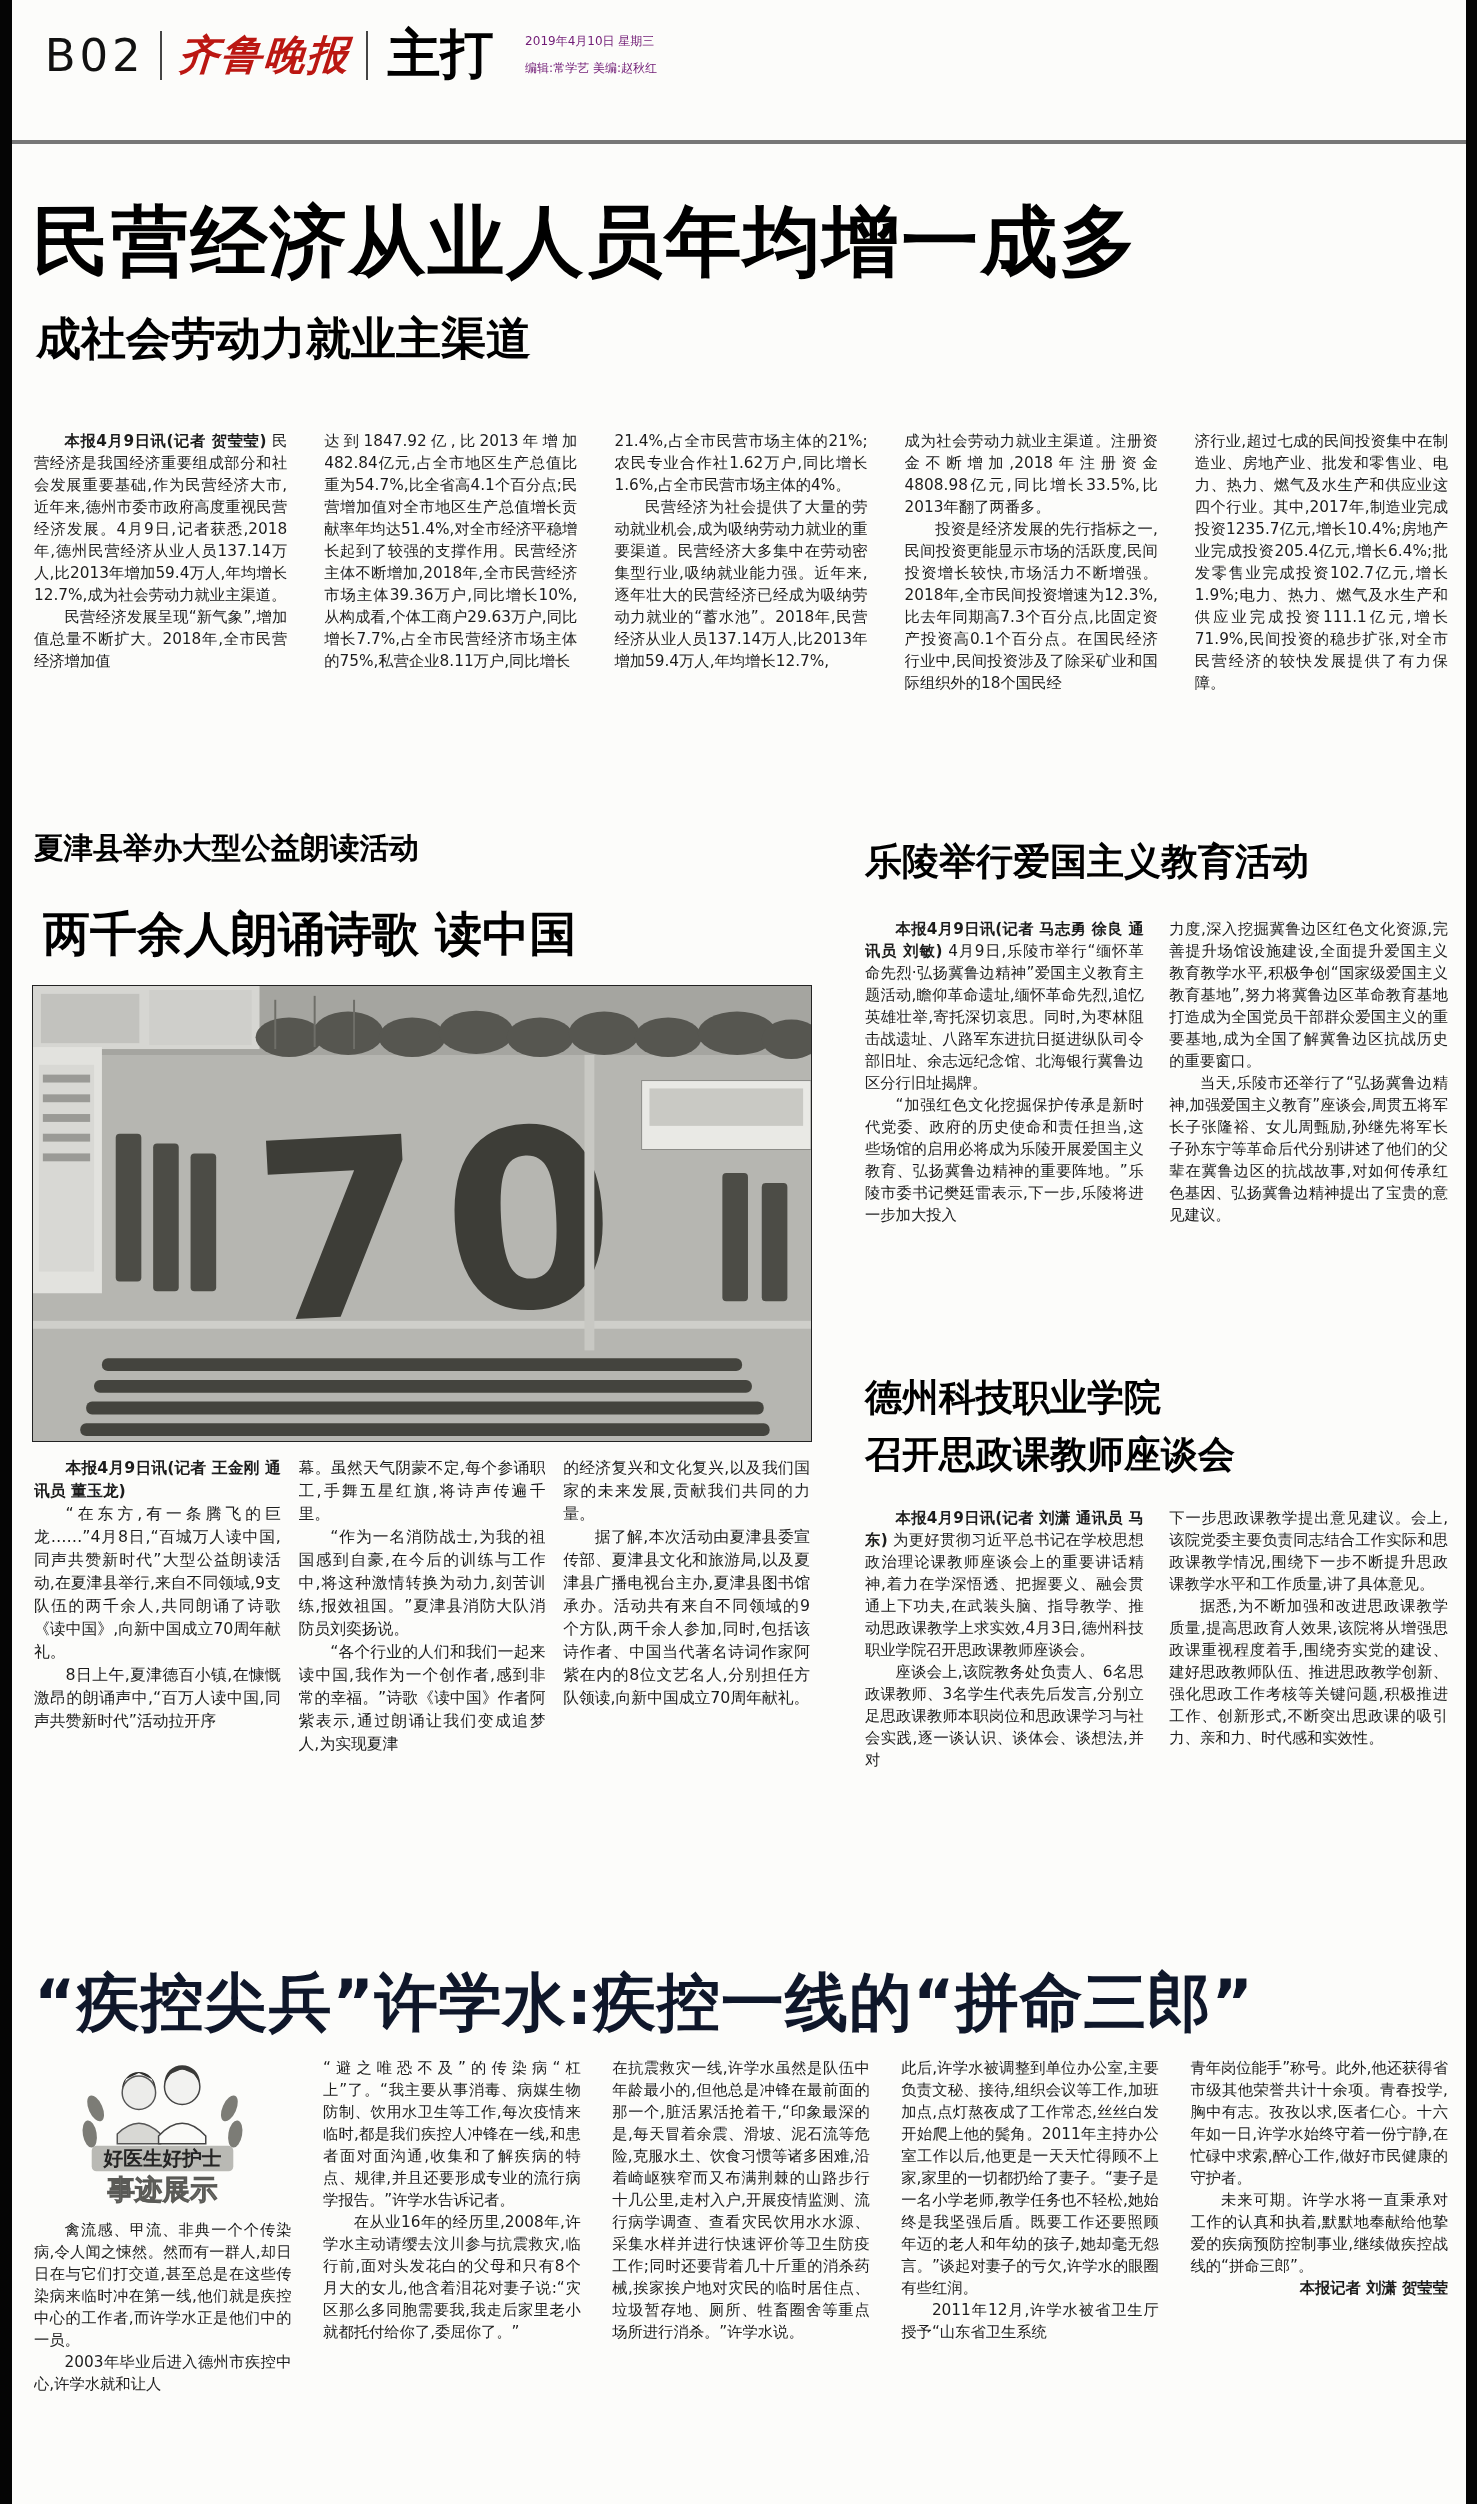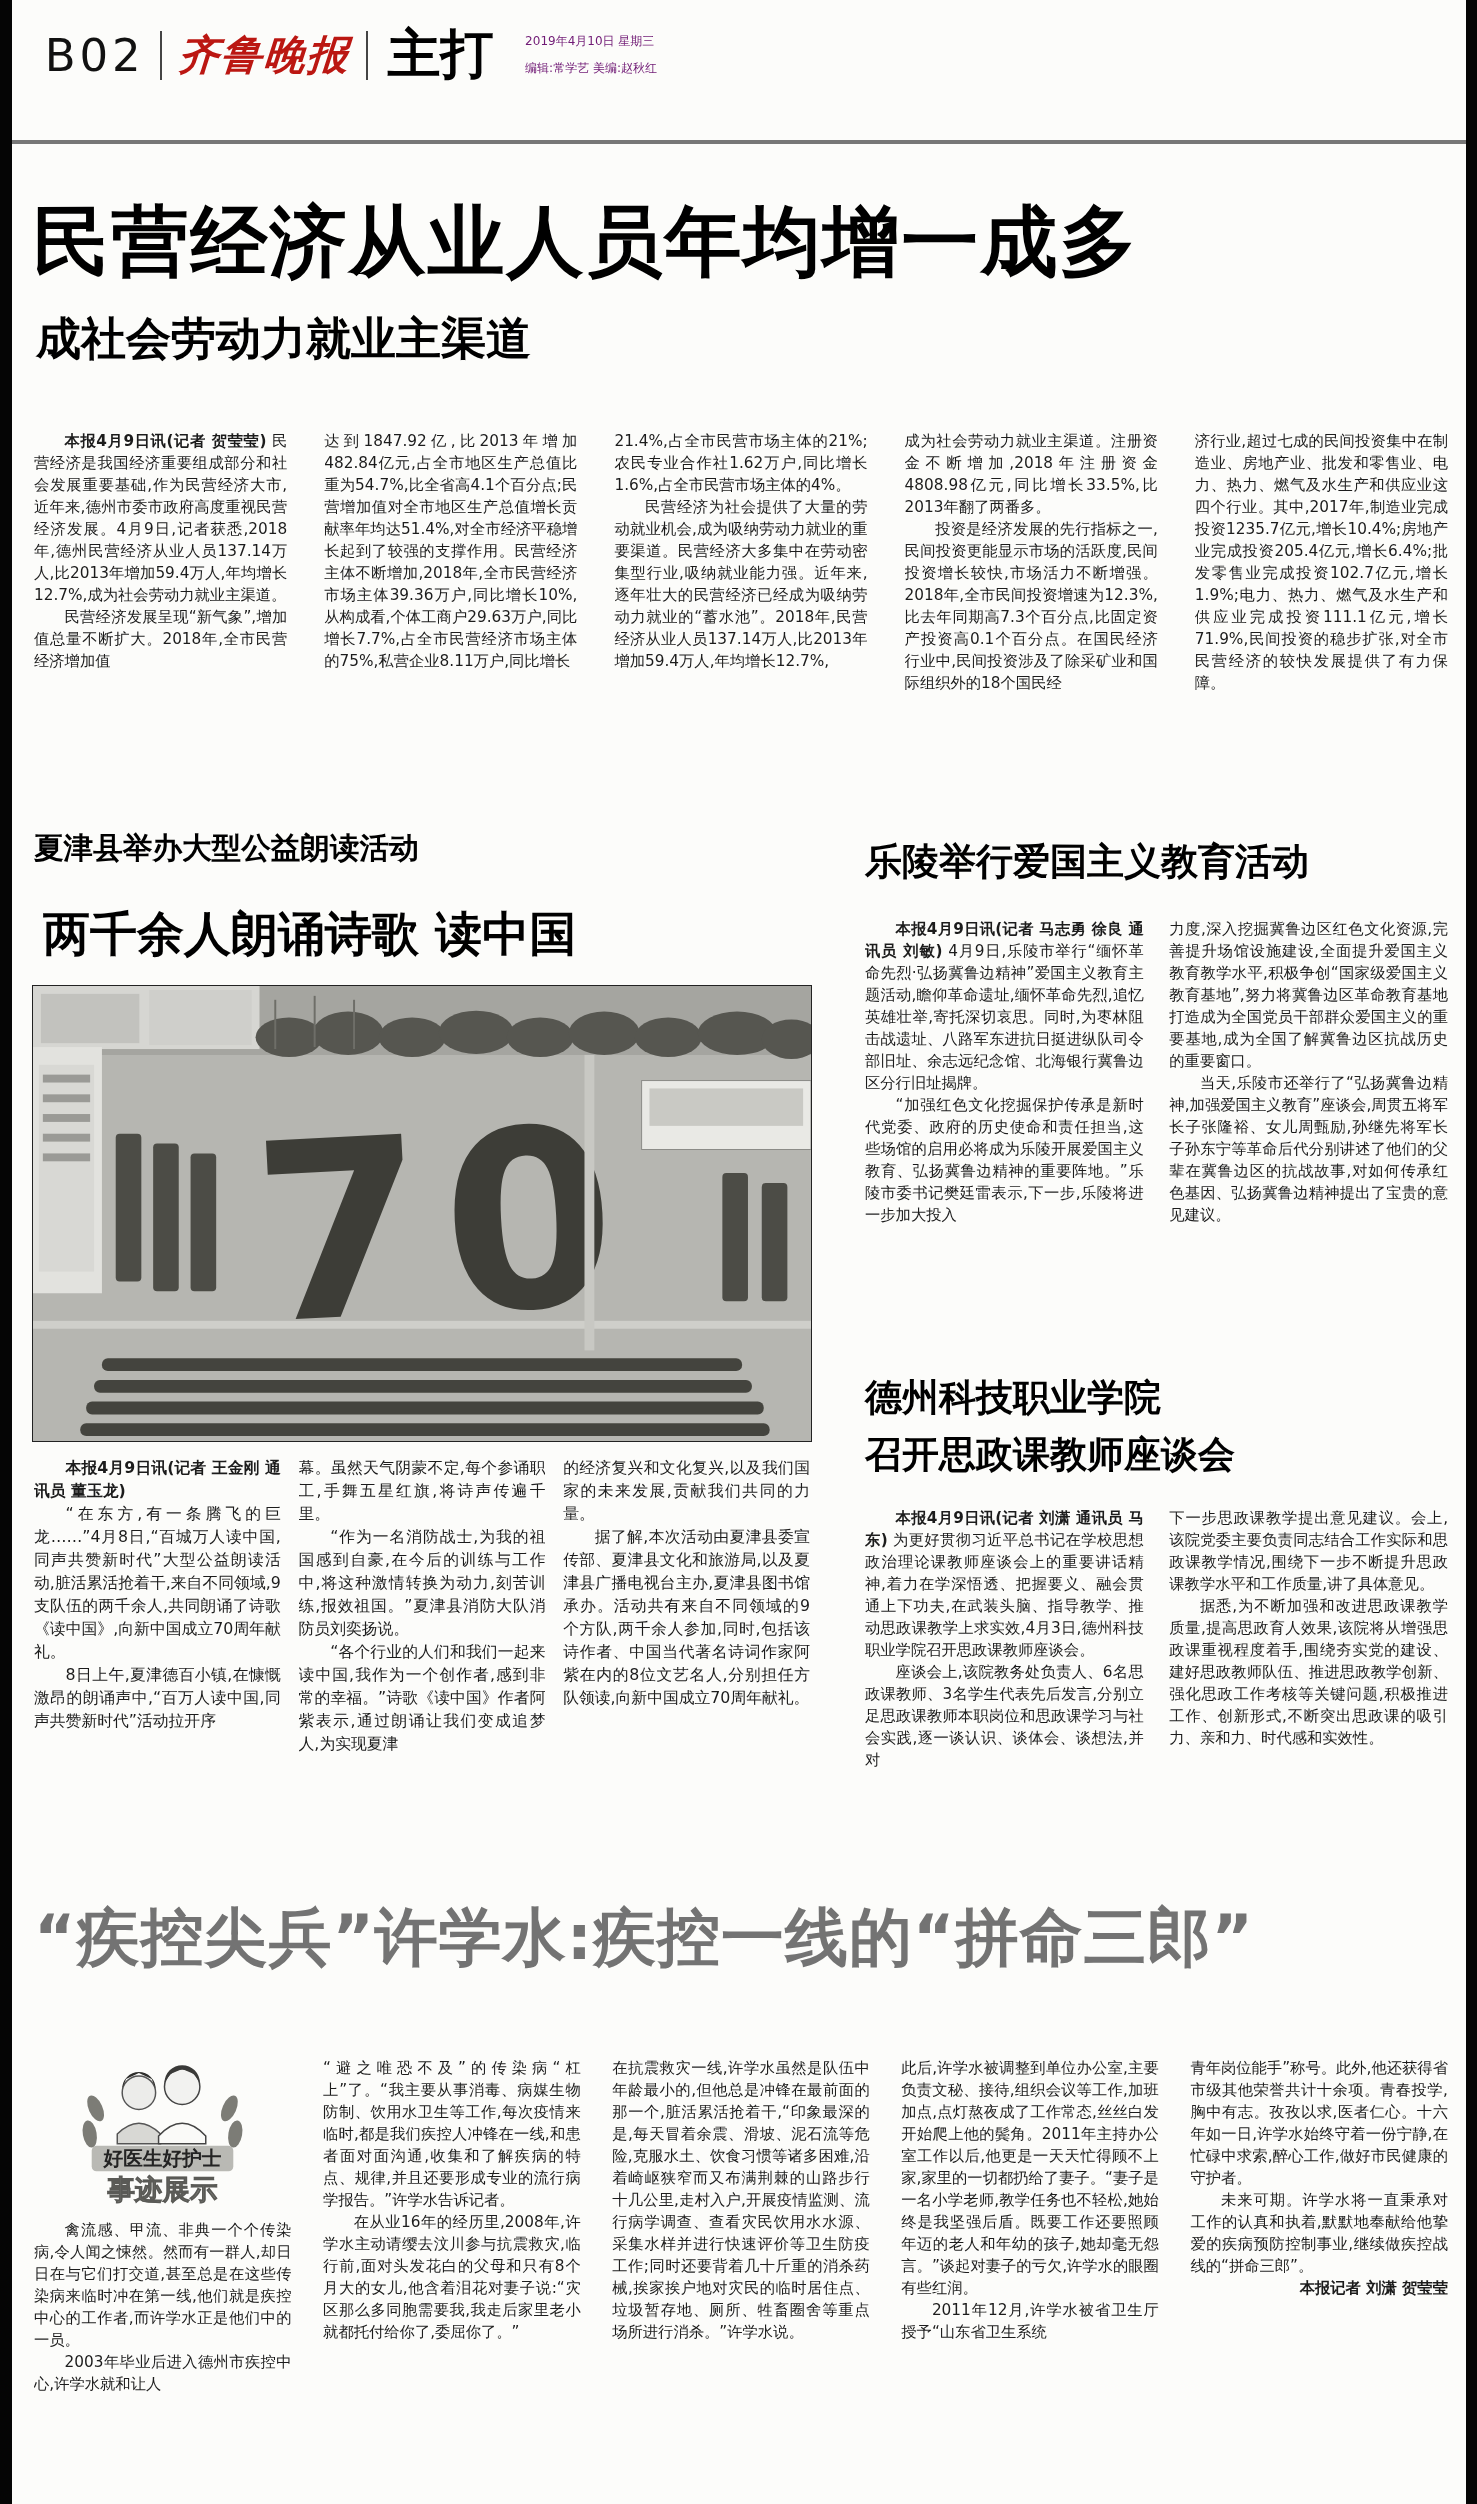--- a/index.html
+++ b/index.html
@@ -25,22 +25,22 @@
   .col{flex:1;overflow:hidden;font-size:15.3px;line-height:22px;}
   
   .main-headline{position:absolute;left:32.5px;top:191px;font-size:77px;font-weight:900;
                  letter-spacing:2px;color:#000;white-space:nowrap;}
   .main-subhead{position:absolute;left:36px;top:309px;font-size:45px;font-weight:900;color:#000;}
   .kicker{position:absolute;left:34px;top:828px;font-size:29.6px;font-weight:700;color:#000;}
   .read-headline{position:absolute;left:34px;top:894px;font-size:47px;font-weight:900;color:#000;}
   .leling-headline{position:absolute;left:865px;top:837px;font-size:37px;font-weight:900;color:#000;}
   .dezhou-headline{position:absolute;left:865px;top:1369px;font-size:37px;font-weight:900;
                    line-height:57px;color:#000;}
-  .jk-headline{position:absolute;left:34px;top:1895px;font-size:63px;font-weight:900;
-               letter-spacing:1px;color:#737373;white-space:nowrap;}
+  .jk-headline{position:absolute;left:34px;top:1960px;font-size:63px;font-weight:900;
+               letter-spacing:1px;color:#0f172a;white-space:nowrap;}
   
   .photo{position:absolute;left:31.5px;top:985px;width:778px;height:455px;border:1px solid #222;
          background:#b4b4b0;overflow:hidden;}
   
   .badge{width:177px;margin:2px auto 9.9px auto;}
   .badge svg{display:block;}
 </style>
 </head>
 <body>
 
@@ -146,21 +146,21 @@
       </g>
 
       <rect x="0" y="340" width="790" height="8" fill="#cfcfca"></rect>
       <rect x="560" y="70" width="10" height="300" fill="#c8c8c3"></rect>
     </svg>
   </div>
 
   <div class="cols" style="left:34px;top:1456px;width:776px;height:475px;gap:17.7px;">
     <div class="col" style="font-size:15.8px;line-height:23px;">
         <p class="para"><b>本报4月9日讯(记者 王金刚  通讯员  董玉龙)</b></p>
-        <p class="para">“在东方,有一条腾飞的巨龙……”4月8日,“百城万人读中国,同声共赞新时代”大型公益朗读活动,脏活累活抢着干,来自不同领域,9支队伍的两千余人,共同朗诵了诗歌《读中国》,向新中国成立70周年献礼。</p>
+        <p class="para">“在东方,有一条腾飞的巨龙……”4月8日,“百城万人读中国,同声共赞新时代”大型公益朗读活动,在夏津县举行,来自不同领域,9支队伍的两千余人,共同朗诵了诗歌《读中国》,向新中国成立70周年献礼。</p>
         <p class="para">8日上午,夏津德百小镇,在慷慨激昂的朗诵声中,“百万人读中国,同声共赞新时代”活动拉开序</p>
       </div>
     <div class="col" style="font-size:15.8px;line-height:23px;">
         <p class="para cont">幕。虽然天气阴蒙不定,每个参诵职工,手舞五星红旗,将诗声传遍千里。</p>
         <p class="para">“作为一名消防战士,为我的祖国感到自豪,在今后的训练与工作中,将这种激情转换为动力,刻苦训练,报效祖国。”夏津县消防大队消防员刘奕扬说。</p>
         <p class="para">“各个行业的人们和我们一起来读中国,我作为一个创作者,感到非常的幸福。”诗歌《读中国》作者阿紫表示,通过朗诵让我们变成追梦人,为实现夏津</p>
       </div>
     <div class="col" style="font-size:15.8px;line-height:23px;">
         <p class="para cont">的经济复兴和文化复兴,以及我们国家的未来发展,贡献我们共同的力量。</p>
         <p class="para">据了解,本次活动由夏津县委宣传部、夏津县文化和旅游局,以及夏津县广播电视台主办,夏津县图书馆承办。活动共有来自不同领域的9个方队,两千余人参加,同时,包括该诗作者、中国当代著名诗词作家阿紫在内的8位文艺名人,分别担任方队领读,向新中国成立70周年献礼。</p>

